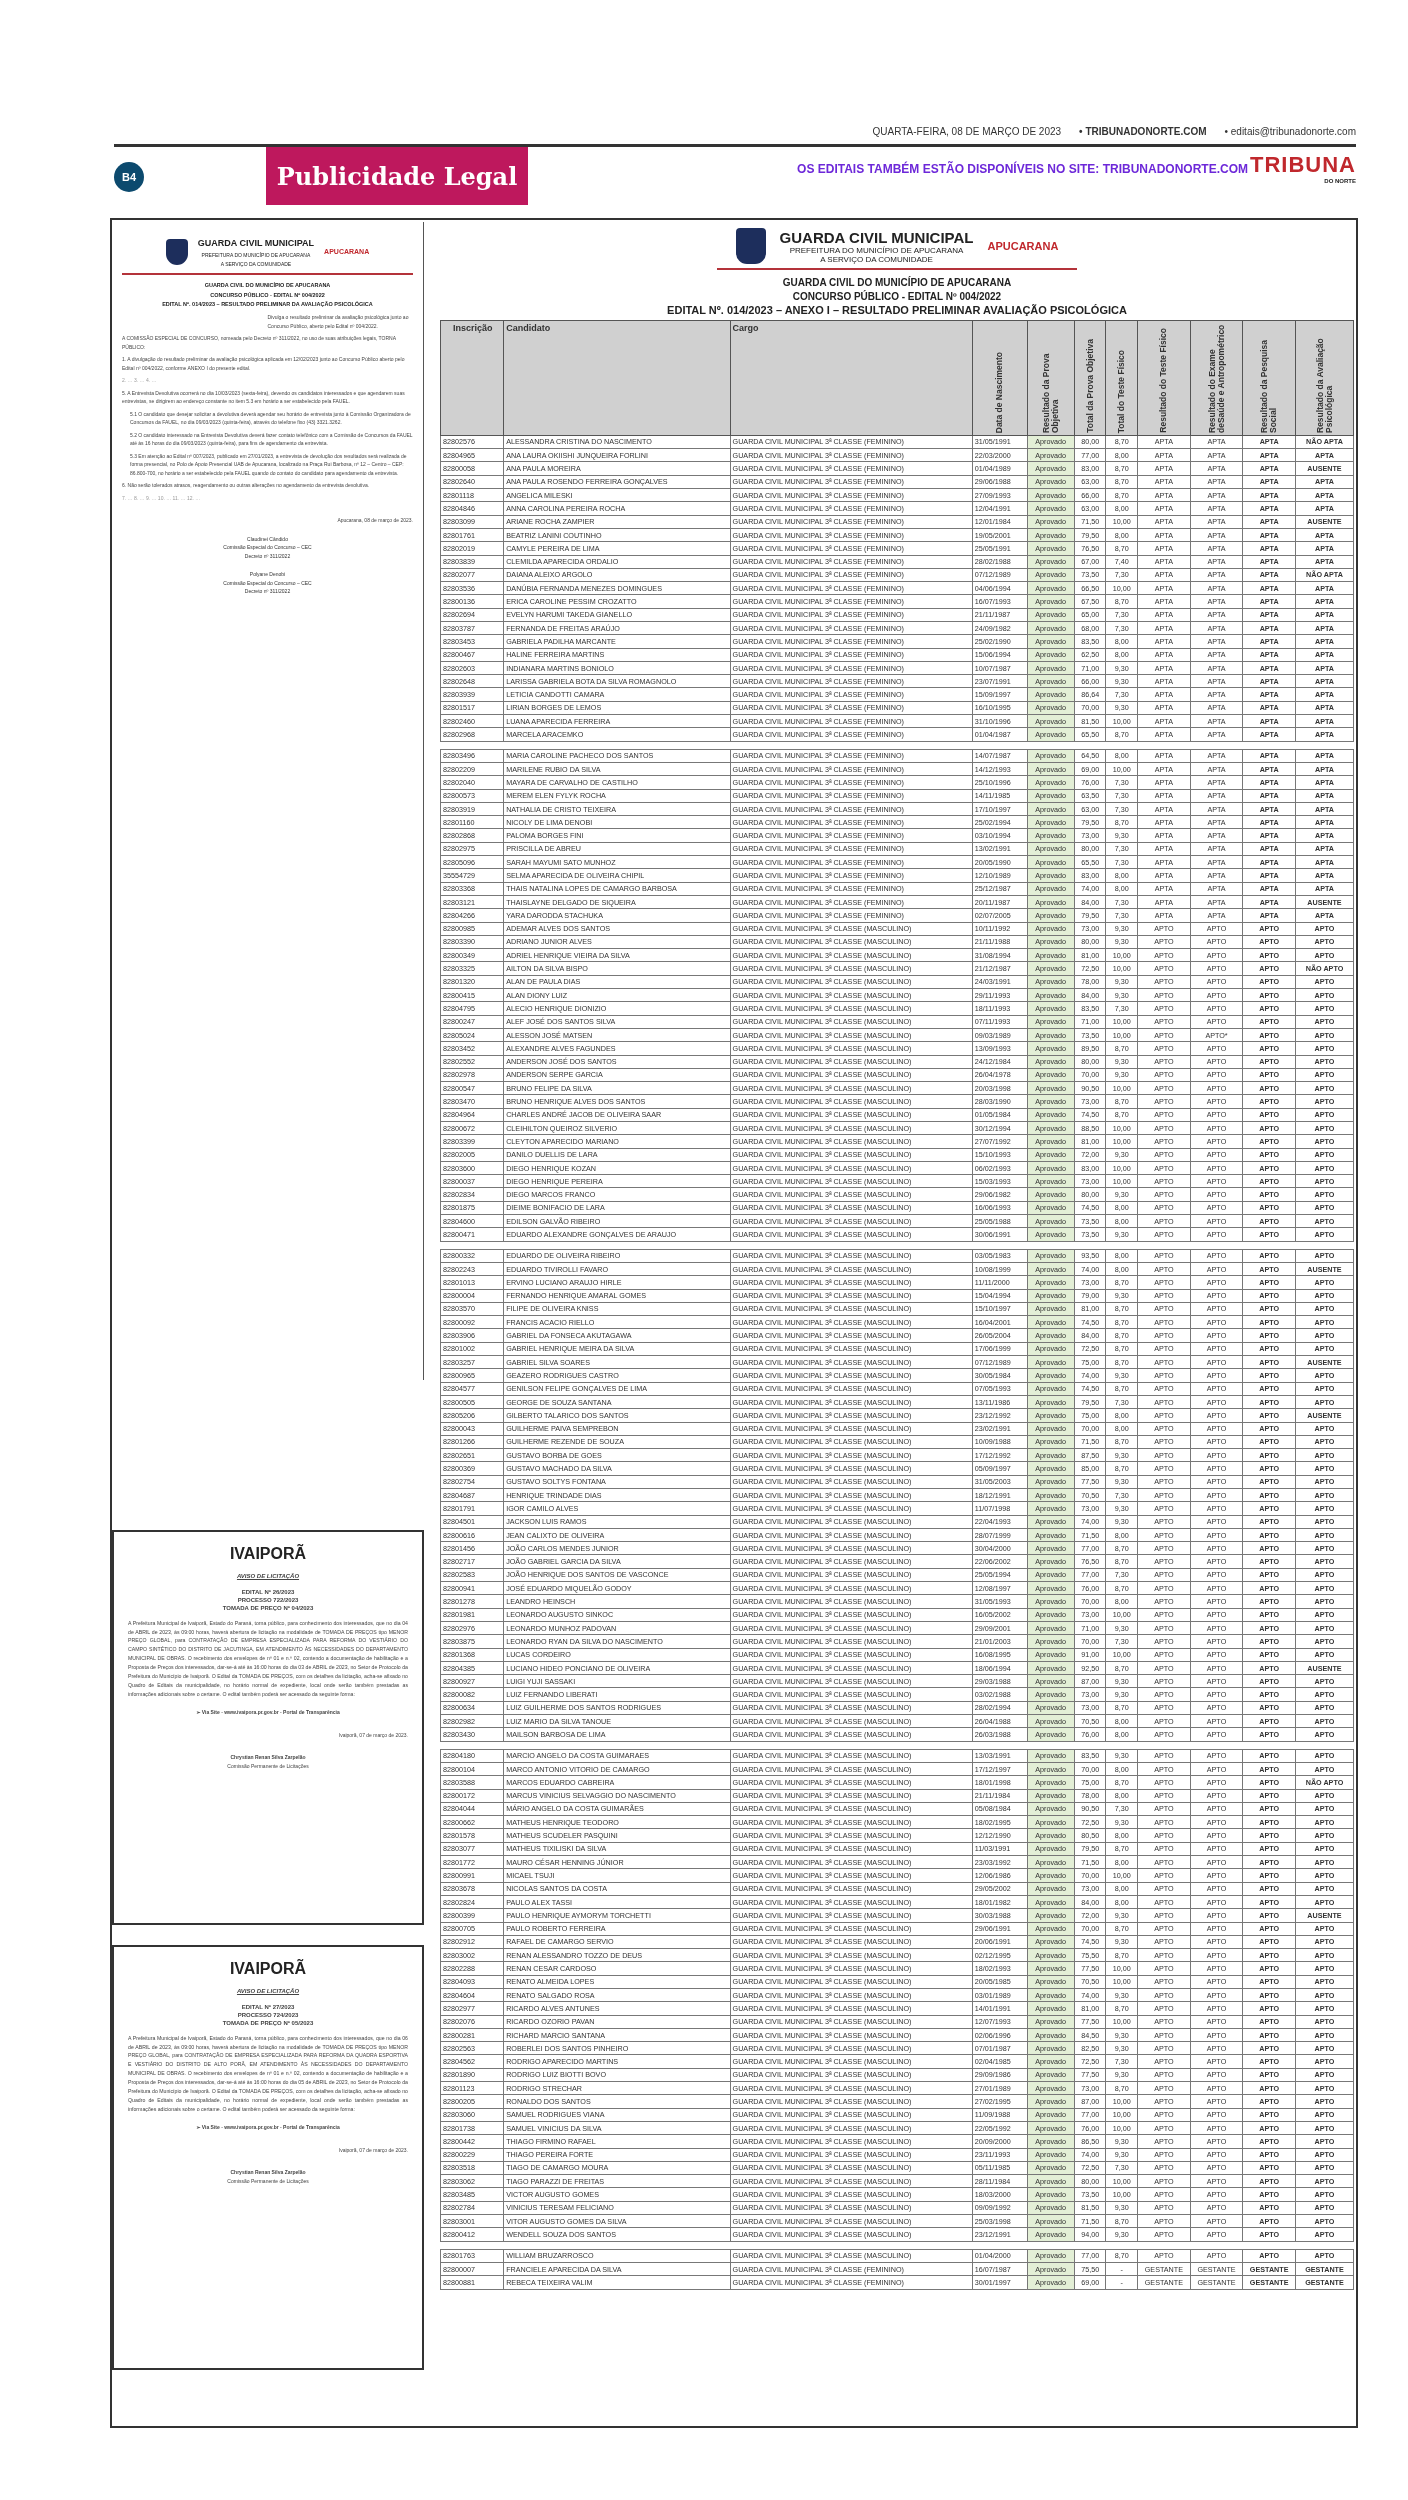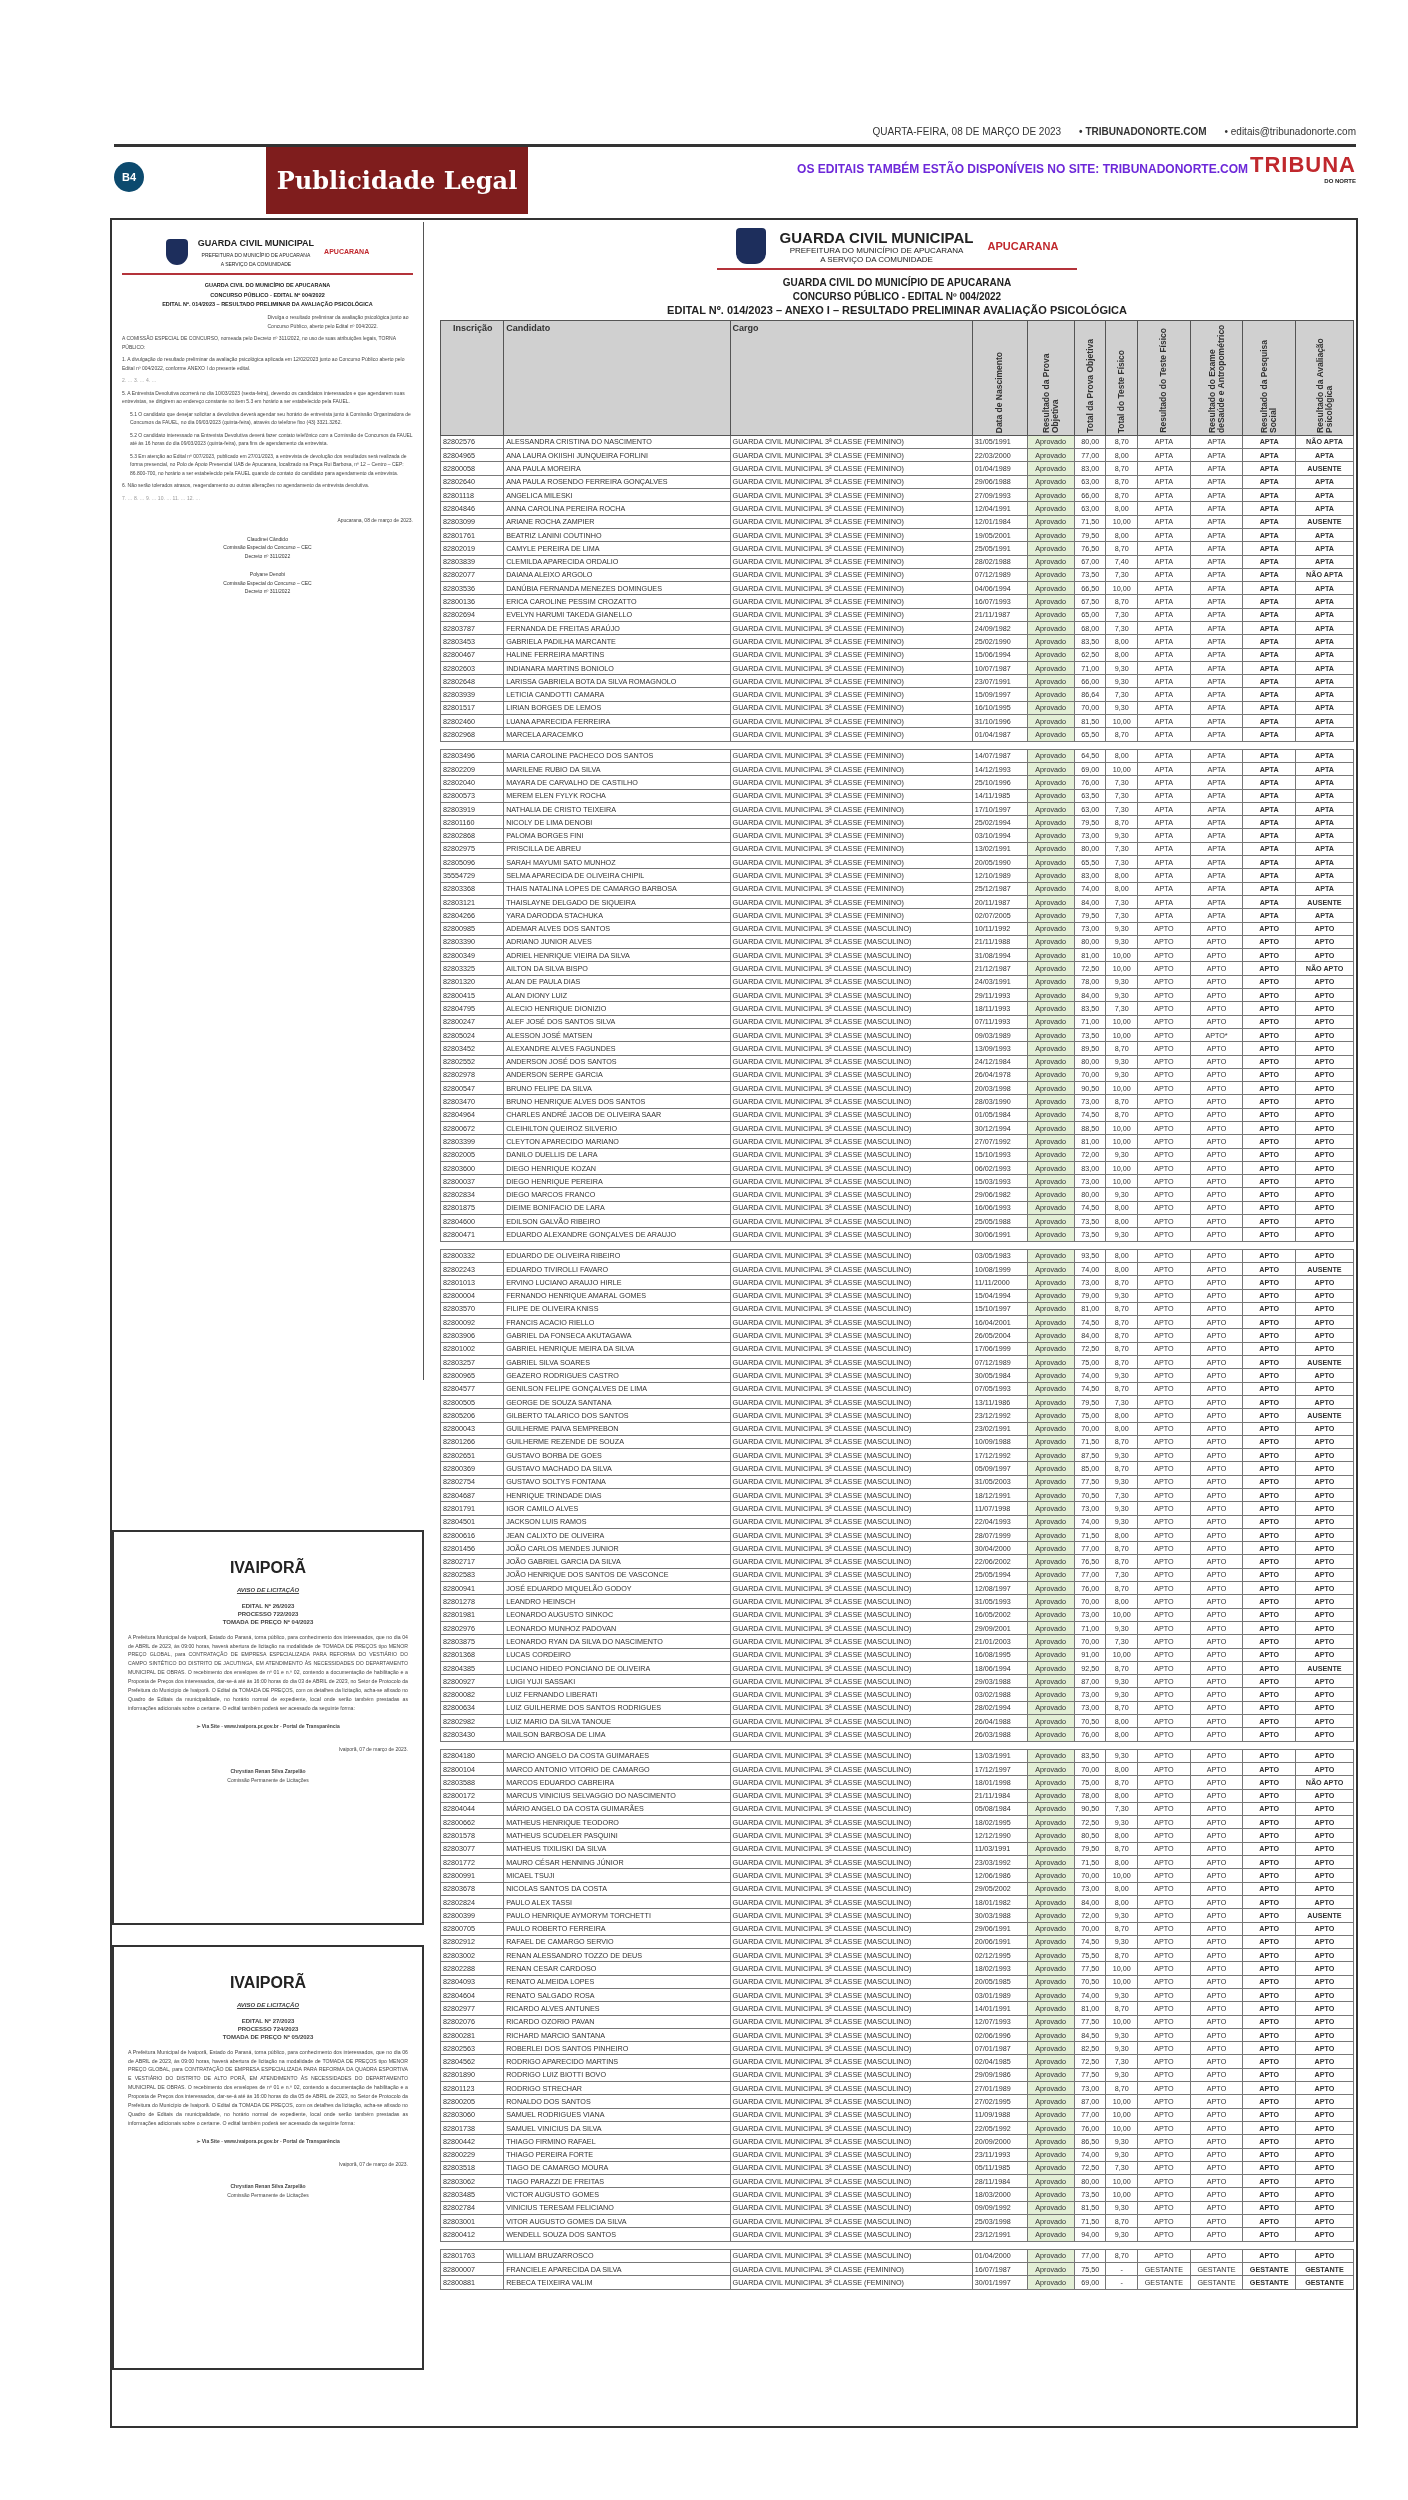--- a/index.html
+++ b/index.html
@@ -1,37 +1,37 @@
 <!DOCTYPE html>
 <html><head>
 <meta charset="utf-8">
 <style>
 *{box-sizing:border-box;margin:0;padding:0}
 body{width:1408px;height:2500px;background:#fff;font-family:"Liberation Sans",sans-serif;color:#222;position:relative;overflow:hidden}
 .topline{position:absolute;top:126px;right:52px;font-size:10px;color:#333;display:flex;gap:18px;font-family:"Liberation Sans",sans-serif}
 .topline b{font-weight:bold}
 .rule{position:absolute;top:144px;left:114px;right:52px;height:3px;background:#333}
 .badge{position:absolute;top:162px;left:114px;width:30px;height:30px;border-radius:50%;background:#0c4a6e;color:#fff;font-size:11px;font-weight:bold;display:flex;align-items:center;justify-content:center}
-.section{position:absolute;top:147px;left:266px;width:262px;height:67px;background:#7f1d1d;color:#fff;font-family:"DejaVu Serif",serif;font-weight:bold;font-size:24px;display:flex;align-items:center;justify-content:center}
+.section{position:absolute;top:147px;left:266px;width:262px;height:58px;background:#be185d;color:#fff;font-family:"DejaVu Serif",serif;font-weight:bold;font-size:24px;display:flex;align-items:center;justify-content:center}
 .sitenote{position:absolute;top:162px;right:160px;font-size:12px;font-weight:bold;color:#6d28d9}
 .tribuna{position:absolute;top:152px;right:52px;color:#c0282d;font-family:Liberation Sans, sans-serif;font-weight:bold;font-size:22px;letter-spacing:1px}
 .tribuna small{display:block;font-size:6px;text-align:right;color:#222;letter-spacing:0}
 .frame{position:absolute;top:218px;left:110px;width:1248px;height:2210px;border:2px solid #333}
 .leftdoc{position:absolute;top:222px;left:112px;width:312px;height:1158px;border-right:1px solid #555;padding:14px 10px;font-size:5px;line-height:1.7;color:#444}
 .hdr{display:flex;align-items:center;justify-content:center;gap:10px;border-bottom:2px solid #b4333a;padding-bottom:5px;margin-bottom:6px}
 .shield{width:22px;height:26px;background:#1d2e5c;border-radius:4px 4px 11px 11px}
 .hdrtxt{text-align:center;color:#222}
 .hdrtxt .t1{font-size:9px;font-weight:bold}
 .hdrtxt .t2{font-size:5px;font-weight:normal}
 .hdrtxt .t3{font-size:5px}
 .apu{color:#c0282d;font-weight:bold;font-size:7px}
 .center{text-align:center;font-weight:bold;color:#222;font-size:5.5px}
 .leftdoc p{margin:4px 0}
 .sig{text-align:center;margin-top:10px;color:#333}
-.ad{position:absolute;left:112px;width:312px;border:2px solid #333;padding:22px 14px;font-size:5px;line-height:1.7;color:#444}
+.ad{position:absolute;left:112px;width:312px;border:2px solid #333;padding:8px 14px;font-size:5px;line-height:1.7;color:#444}
 .ad .logo{text-align:center;font-size:16px;font-weight:bold;color:#222;margin-bottom:4px}
 .ad .avi{text-align:center;font-style:italic;text-decoration:underline;font-weight:bold;font-size:6px;margin-bottom:8px}
 .ad .ed{text-align:center;font-weight:bold;font-size:6px;margin-bottom:6px;line-height:1.3}
 .ad .body{text-align:justify;font-size:5.2px}
 .ad .via{text-align:center;font-weight:bold;margin:10px 0}
 .ad .place{text-align:right;margin:14px 0}
 .ad .signer{text-align:center;font-weight:bold}
 .main{position:absolute;top:228px;left:440px;width:914px}
 .mainhdr{display:flex;align-items:center;justify-content:center;gap:14px;border-bottom:2px solid #b4333a;width:360px;margin:0 auto;padding-bottom:4px}
 .mainhdr .shield{width:30px;height:36px}

